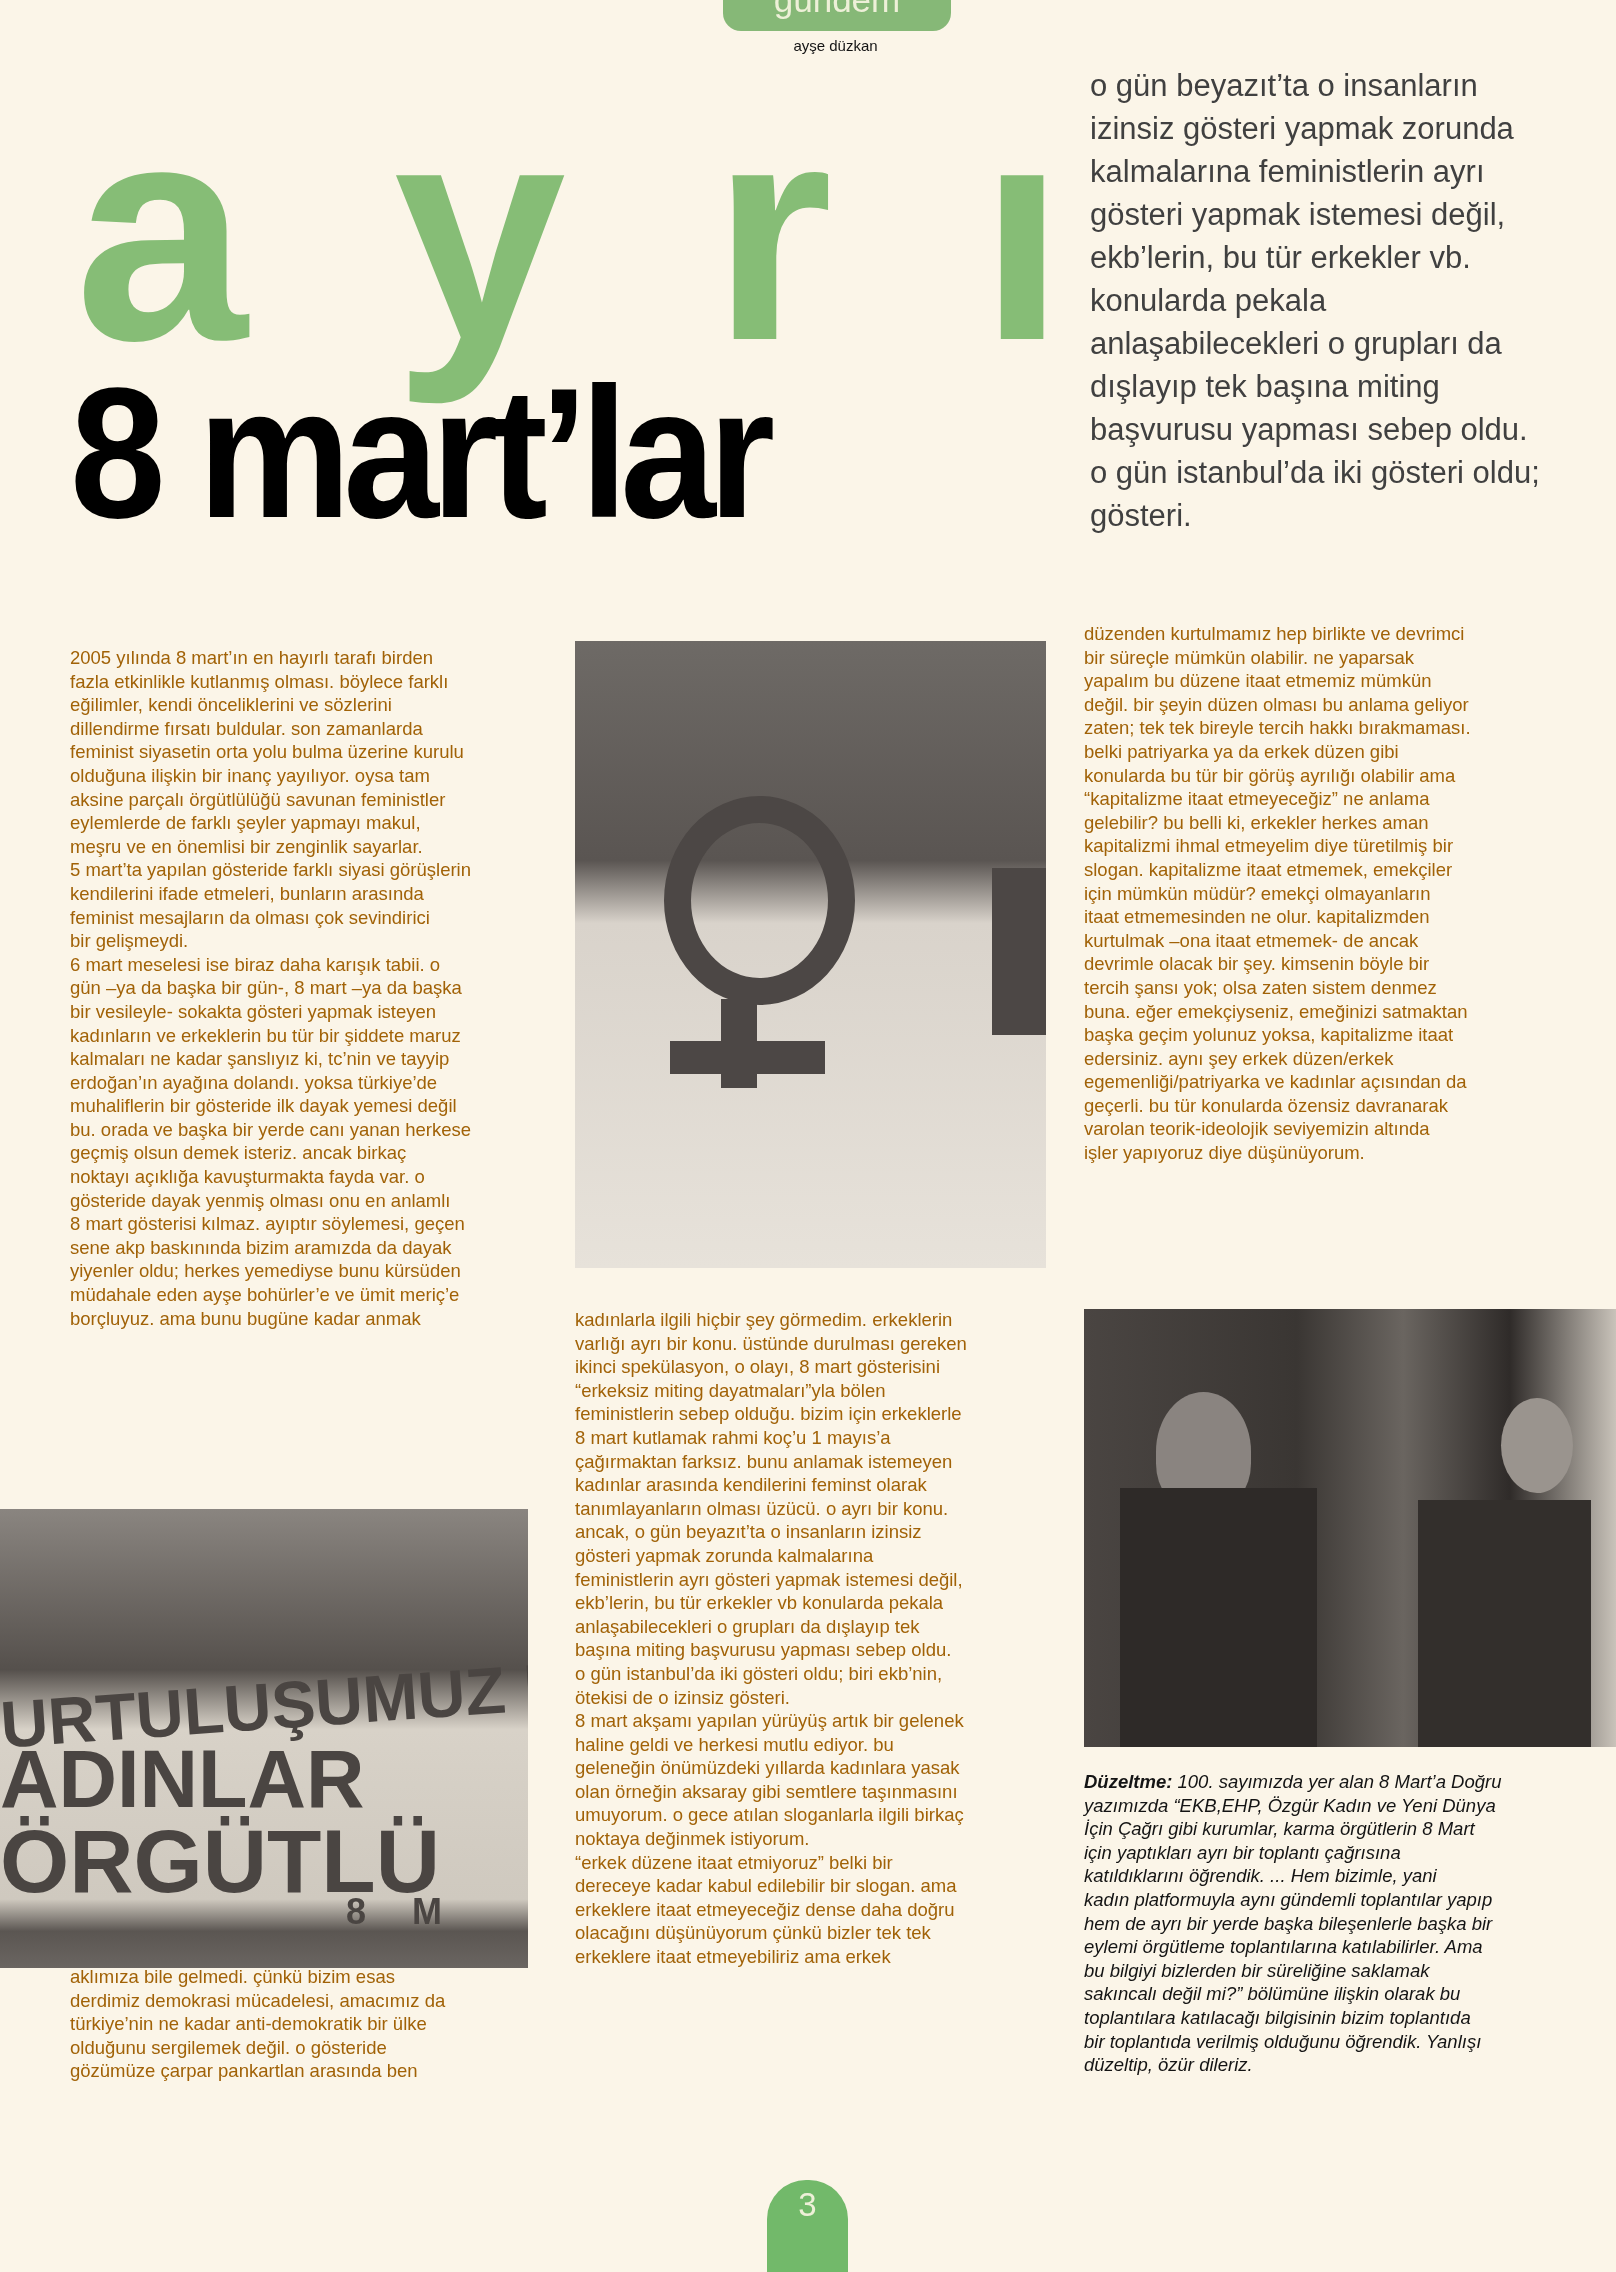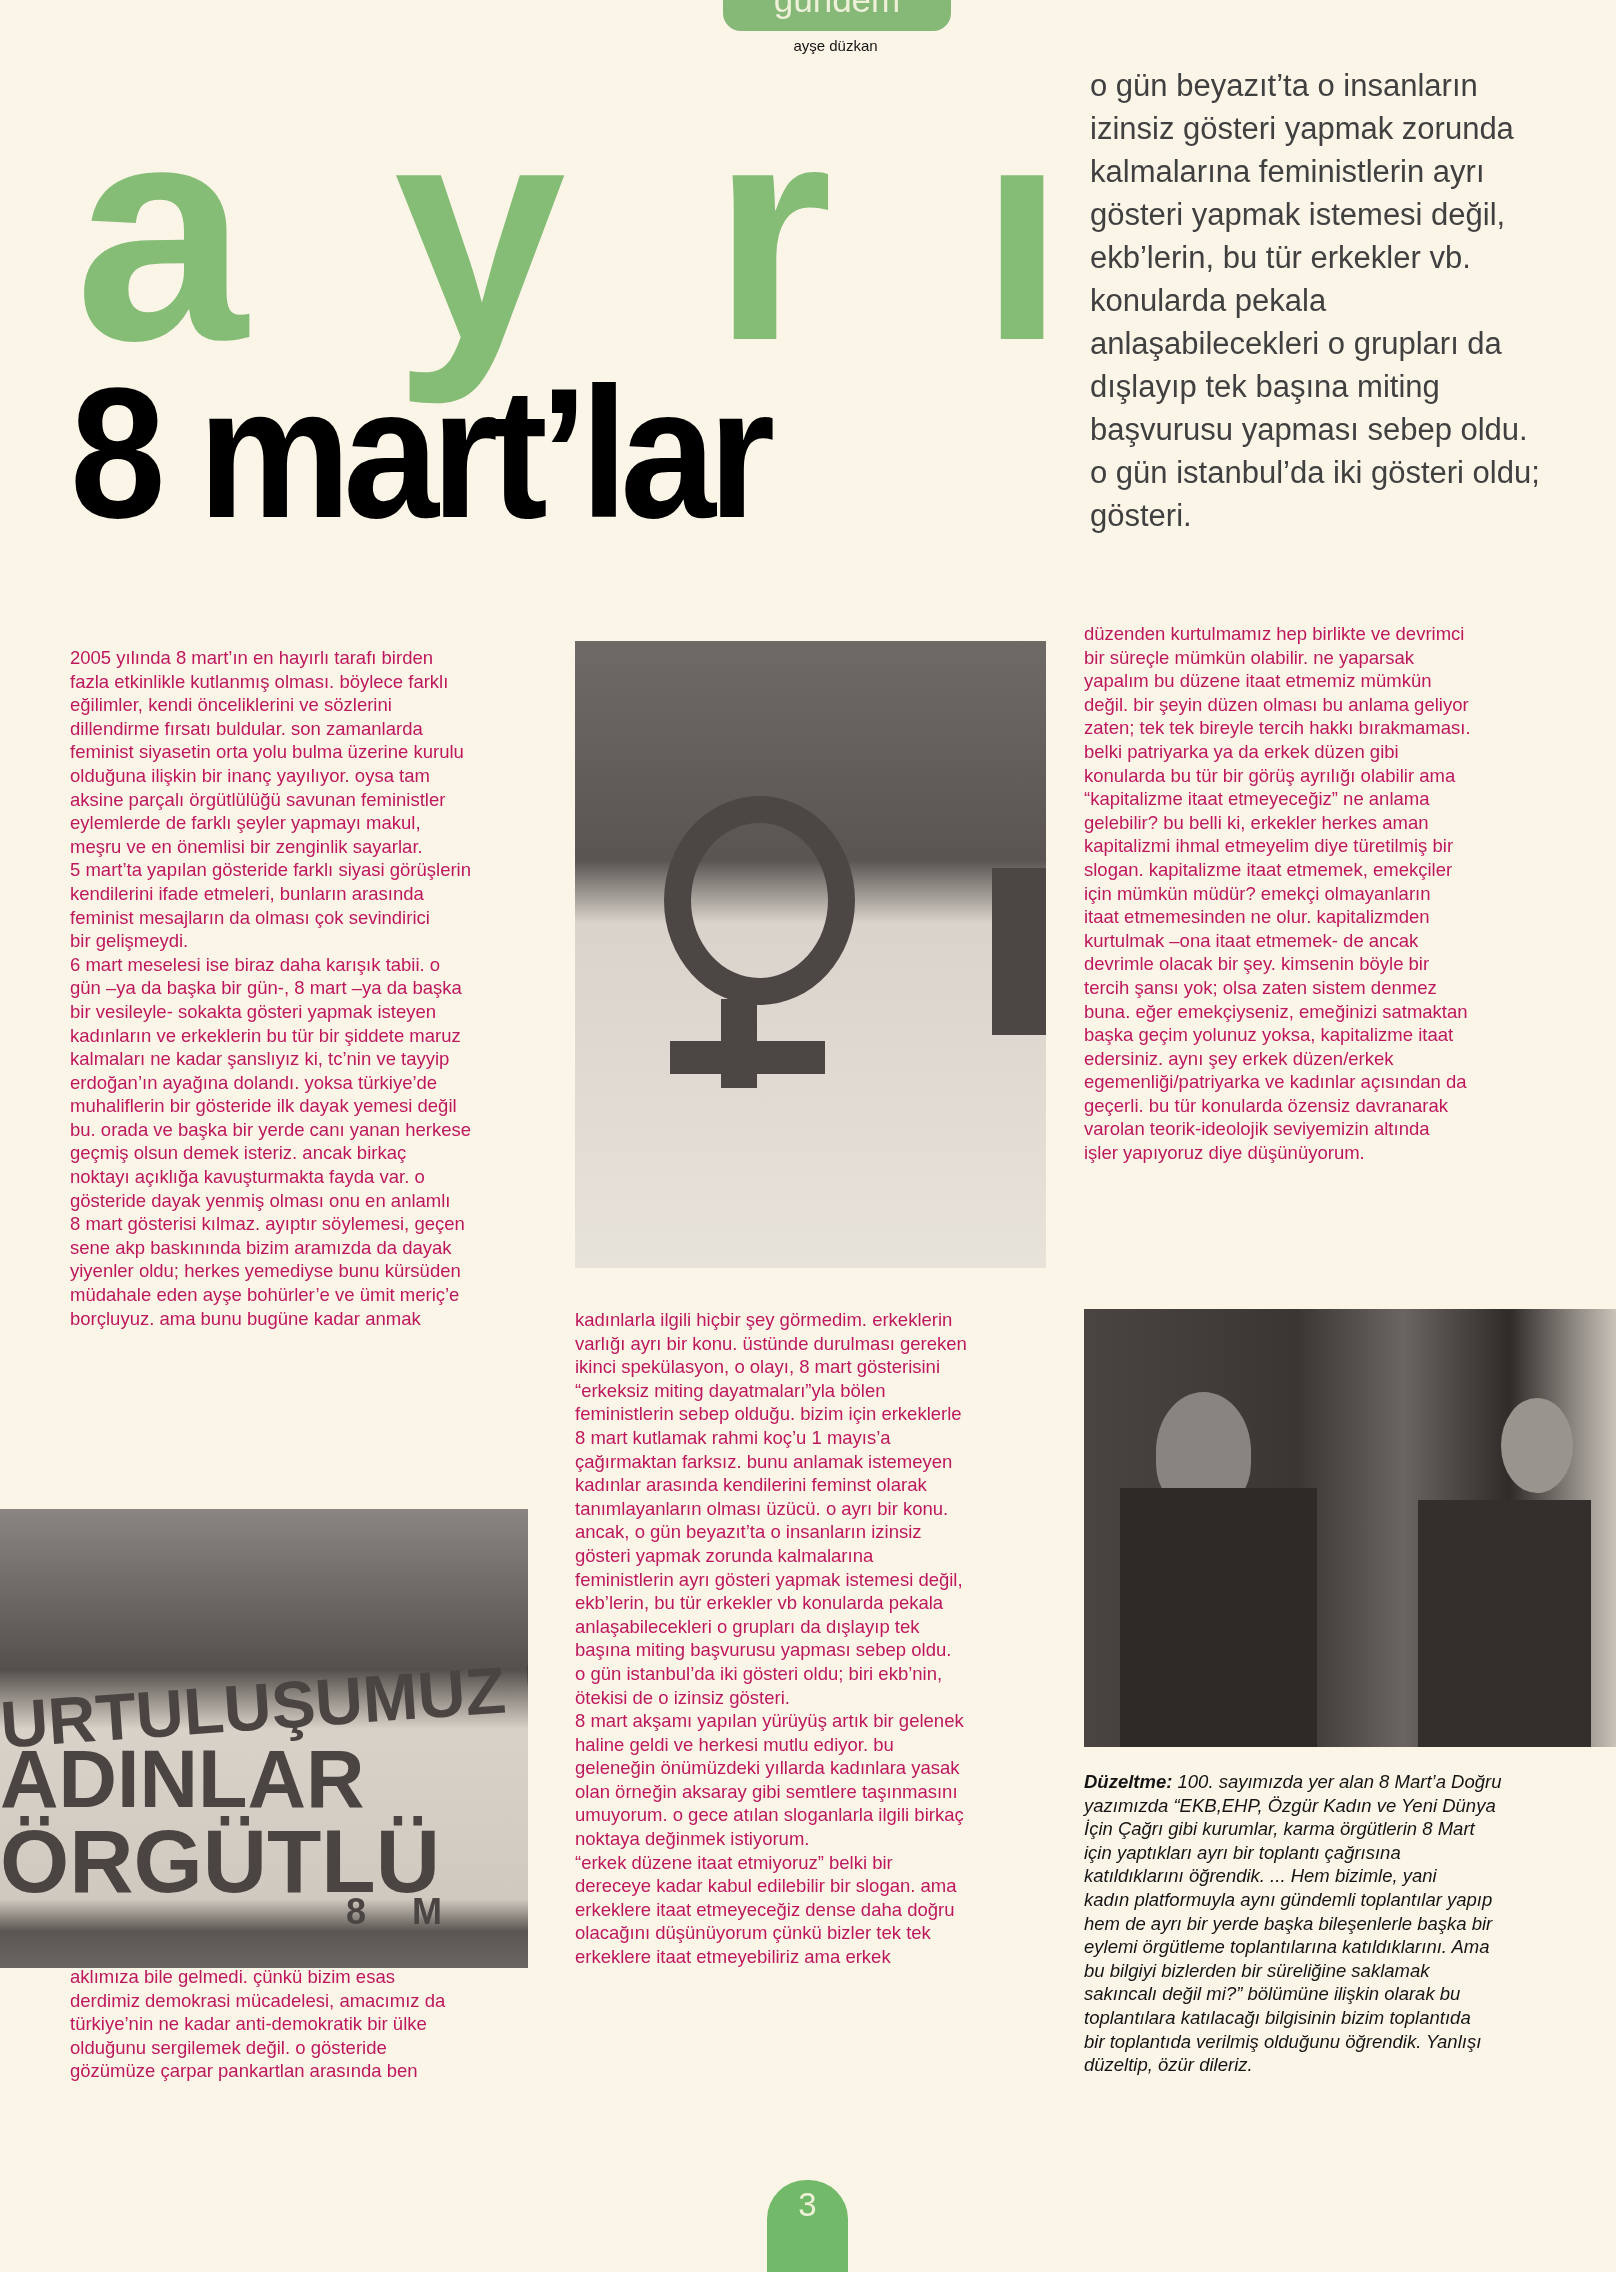--- a/index.html
+++ b/index.html
@@ -23,21 +23,21 @@
   }
   .title-green span { display:block; }
   .title-black {
     left:70px; top:334px; font-size:185px; font-weight:bold; letter-spacing:-8.3px;
     line-height:239px; color:#000; transform:scaleX(0.93); transform-origin:left top;
   }
   .deck {
     left:1090px; top:64px; width:477px; font-size:31px; line-height:43px; color:#404040;
   }
   .deck p { margin:0; }
-  .col { font-size:18.5px; line-height:23.6px; color:#be185d; }
+  .col { font-size:18.5px; line-height:23.6px; color:#a16207; }
   .col p { margin:0; }
   .col1 { left:70px; top:646px; width:465px; }
   .col1b { left:70px; top:1965px; width:465px; }
   .col2 { left:575px; top:1308px; width:477px; }
   .col3 { left:1084px; top:622px; width:477px; }
   .note { left:1084px; top:1770px; width:477px; font-size:18.5px; line-height:23.6px; font-style:italic; }
   .note b { font-style:italic; }
   .photo { background:#8e8a85; overflow:hidden; }
   .photo1 { left:575px; top:641px; width:471px; height:627px; background:linear-gradient(180deg,#6e6a66 0%,#5a5552 35%,#d9d3cb 45%,#e7e2da 100%); }
   .photo2 { left:1084px; top:1309px; width:532px; height:438px; background:linear-gradient(90deg,#4a4542 0%,#3a3633 40%,#6a6560 60%,#2f2b29 80%,#c9c3ba 100%); }
@@ -198,21 +198,21 @@
 </div>
 
 <div class="abs note">
   <b>Düzeltme:</b><span> 100. sayımızda yer alan 8 Mart’a Doğru</span><br>
   <span>yazımızda “EKB,EHP, Özgür Kadın ve Yeni Dünya</span><br>
   <span>İçin Çağrı  gibi kurumlar, karma örgütlerin 8 Mart</span><br>
   <span>için yaptıkları ayrı bir toplantı çağrısına</span><br>
   <span>katıldıklarını öğrendik. ... Hem bizimle, yani</span><br>
   <span>kadın platformuyla aynı gündemli toplantılar yapıp</span><br>
   <span>hem de ayrı bir yerde başka bileşenlerle başka bir</span><br>
-  <span>eylemi örgütleme toplantılarına katıldıklarını. Ama</span><br>
+  <span>eylemi örgütleme toplantılarına katılabilirler. Ama</span><br>
   <span>bu bilgiyi bizlerden bir süreliğine saklamak</span><br>
   <span>sakıncalı değil mi?” bölümüne ilişkin olarak bu</span><br>
   <span>toplantılara katılacağı bilgisinin bizim toplantıda</span><br>
   <span>bir toplantıda verilmiş olduğunu öğrendik. Yanlışı</span><br>
   <span>düzeltip, özür dileriz.</span>
 </div>
 
 <div class="abs page-tab">
   <span>3</span>
 </div>

